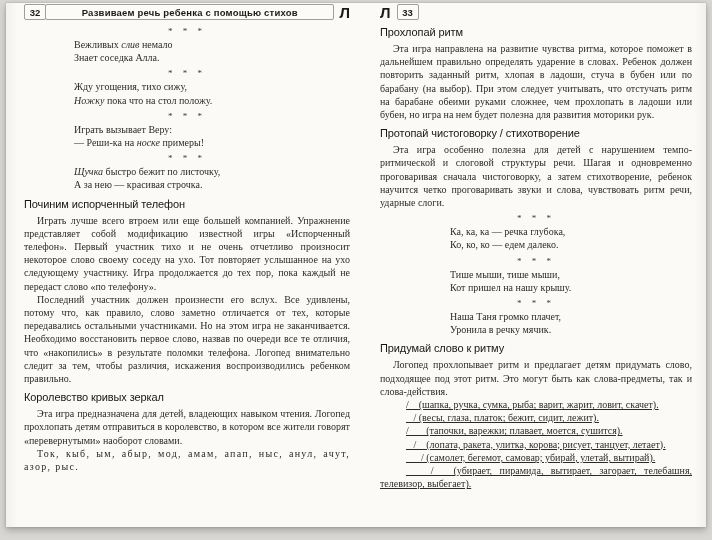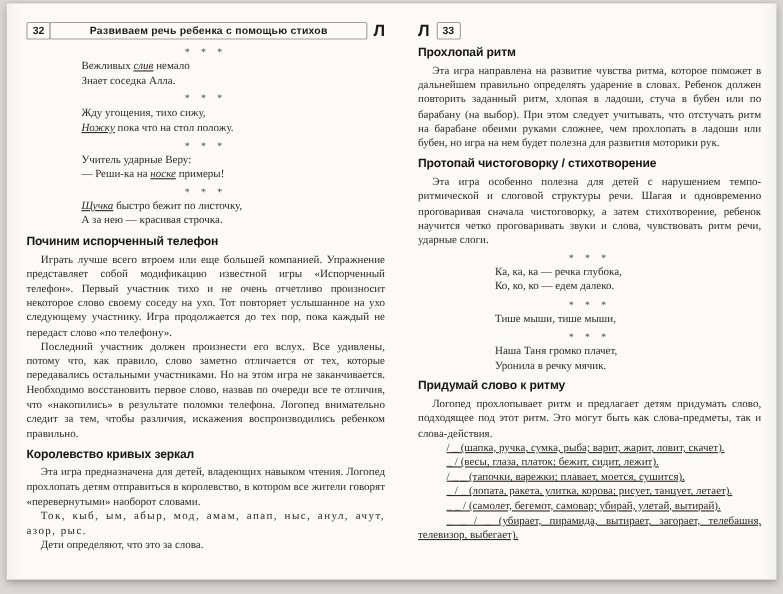--- a/index.html
+++ b/index.html
@@ -2,43 +2,43 @@
 <html lang="ru"><head>
 <meta charset="utf-8">
 <style>
   html,body{margin:0;padding:0;background:#c9c8c5;}
   .scan{position:relative;width:712px;height:540px;background:#d8d7d3;overflow:hidden;
         font-family:"Liberation Serif",serif;color:#2c2b28;}
   .spread{position:absolute;left:6px;top:3px;width:700px;height:524px;background:#fbfaf7;
           box-shadow:0 0 2px rgba(0,0,0,.18),0 3px 7px rgba(0,0,0,.25);}
   .spread::after{content:"";position:absolute;left:0;top:0;width:100%;height:100%;pointer-events:none;
           background:linear-gradient(90deg,rgba(0,0,0,.04),rgba(0,0,0,0) 12px,rgba(0,0,0,0) calc(100% - 12px),rgba(0,0,0,.04));}
-  .page{position:absolute;top:20px;}
+  .page{position:absolute;top:4px;}
   .page-left{left:24px;width:326px;}
   .page-right{left:380px;width:312px;}
 
   .pagehead{display:flex;align-items:stretch;height:16px;margin-bottom:6px;
             font-family:"Liberation Sans",sans-serif;font-weight:bold;font-size:9.5px;color:#1c1b19;}
   .numbox,.titlebox{border:1px solid #a19e98;background:#fcfbf9;border-radius:2px;
             display:flex;align-items:center;justify-content:center;box-sizing:border-box;}
   .numbox{min-width:22px;padding:0 4px;}
   .titlebox{flex:1;letter-spacing:.2px;}
   .page-left .titlebox{margin-left:-1px;}
   .page-right .titlebox{margin-right:-1px;}
   .logo{display:flex;align-items:center;font-size:15px;line-height:1;font-weight:bold;}
   .page-left .logo{padding-left:5px;}
   .page-right .logo{padding-right:6px;}
 
   .blocks{font-size:10px;line-height:13.2px;}
   .stars{text-align:center;font-size:9px;line-height:10px;letter-spacing:4px;margin:4px 0 2px;color:#3b3a36;}
   .verse{margin:0 0 2px 50px;}
   .page-right .verse{margin-left:70px;}
   .vline{white-space:nowrap;}
-  .it{font-style:italic;text-decoration:underline;}
-  .h{font-family:"Liberation Sans",sans-serif;font-weight:bold;font-size:11px;line-height:12px;
+  .it{font-style:italic;}
+  .h{font-family:"Liberation Sans",sans-serif;font-weight:normal;font-size:11px;line-height:12px;
      letter-spacing:-.1px;color:#171614;margin:6px 0 4px;}
   .blocks .h:first-child{margin-top:2px;}
   .para{margin:0;text-indent:13px;text-align:justify;}
   .para.spaced{letter-spacing:1.3px;}
   .para.rhythm{text-indent:26px;text-decoration:underline;}
 </style>
 </head>
 <body>
 
 <div class="scan">
@@ -56,35 +56,34 @@
           <div class="vline"><span>Вежливых </span><span class="it">слив</span><span> немало</span></div>
           <div class="vline"><span>Знает соседка Алла.</span></div>
         </div>
         <div class="stars">* * *</div>
         <div class="verse">
           <div class="vline"><span>Жду угощения, тихо сижу,</span></div>
           <div class="vline"><span class="it">Ножку</span><span> пока что на стол положу.</span></div>
         </div>
         <div class="stars">* * *</div>
         <div class="verse">
-          <div class="vline"><span>Учитель ударные Веру:</span></div>
+          <div class="vline"><span>Играть вызывает Веру:</span></div>
           <div class="vline"><span>— Реши-ка на </span><span class="it">носке</span><span> примеры!</span></div>
         </div>
         <div class="stars">* * *</div>
         <div class="verse">
           <div class="vline"><span class="it">Щучка</span><span> быстро бежит по листочку,</span></div>
           <div class="vline"><span>А за нею — красивая строчка.</span></div>
         </div>
         <div class="h">Починим испорченный телефон</div>
         <p class="para">Играть лучше всего втроем или еще большей компанией. Упражнение представляет собой модификацию известной игры «Испорченный телефон». Первый участник тихо и не очень отчетливо произносит некоторое слово своему соседу на ухо. Тот повторяет услышанное на ухо следующему участнику. Игра продолжается до тех пор, пока каждый не передаст слово «по телефону».</p>
         <p class="para">Последний участник должен произнести его вслух. Все удивлены, потому что, как правило, слово заметно отличается от тех, которые передавались остальными участниками. Но на этом игра не заканчивается. Необходимо восстановить первое слово, назвав по очереди все те отличия, что «накопились» в результате поломки телефона. Логопед внимательно следит за тем, чтобы различия, искажения воспроизводились ребенком правильно.</p>
         <div class="h">Королевство кривых зеркал</div>
         <p class="para">Эта игра предназначена для детей, владеющих навыком чтения. Логопед прохлопать детям отправиться в королевство, в котором все жители говорят «перевернутыми» наоборот словами.</p>
         <p class="para spaced">Ток, кыб, ым, абыр, мод, амам, апап, ныс, анул, ачут, азор, рыс.</p>
-        <p class="para">Дети определяют, что это за слова.</p>
       </div>
   </div>
 
   <div class="page page-right">
     <div class="pagehead">
       <span class="logo">Л</span>
       <span class="numbox">33</span>
     </div>
     <div class="blocks" id="right-blocks">
         <div class="h">Прохлопай ритм</div>
@@ -92,20 +91,21 @@
         <div class="h">Протопай чистоговорку / стихотворение</div>
         <p class="para">Эта игра особенно полезна для детей с нарушением темпо-ритмической и слоговой структуры речи. Шагая и одновременно проговаривая сначала чистоговорку, а затем стихотворение, ребенок научится четко проговаривать звуки и слова, чувствовать ритм речи, ударные слоги.</p>
         <div class="stars">* * *</div>
         <div class="verse">
           <div class="vline"><span>Ка, ка, ка — речка глубока,</span></div>
           <div class="vline"><span>Ко, ко, ко — едем далеко.</span></div>
         </div>
         <div class="stars">* * *</div>
         <div class="verse">
           <div class="vline"><span>Тише мыши, тише мыши,</span></div>
+          <div class="vline"><span>Кот пришел на нашу крышу.</span></div>
         </div>
         <div class="stars">* * *</div>
         <div class="verse">
           <div class="vline"><span>Наша Таня громко плачет,</span></div>
           <div class="vline"><span>Уронила в речку мячик.</span></div>
         </div>
         <div class="h">Придумай слово к ритму</div>
         <p class="para">Логопед прохлопывает ритм и предлагает детям придумать слово, подходящее под этот ритм. Это могут быть как слова-предметы, так и слова-действия.</p>
         <p class="para rhythm">/ _ (шапка, ручка, сумка, рыба; варит, жарит, ловит, скачет).</p>
         <p class="para rhythm">_ / (весы, глаза, платок; бежит, сидит, лежит).</p>

